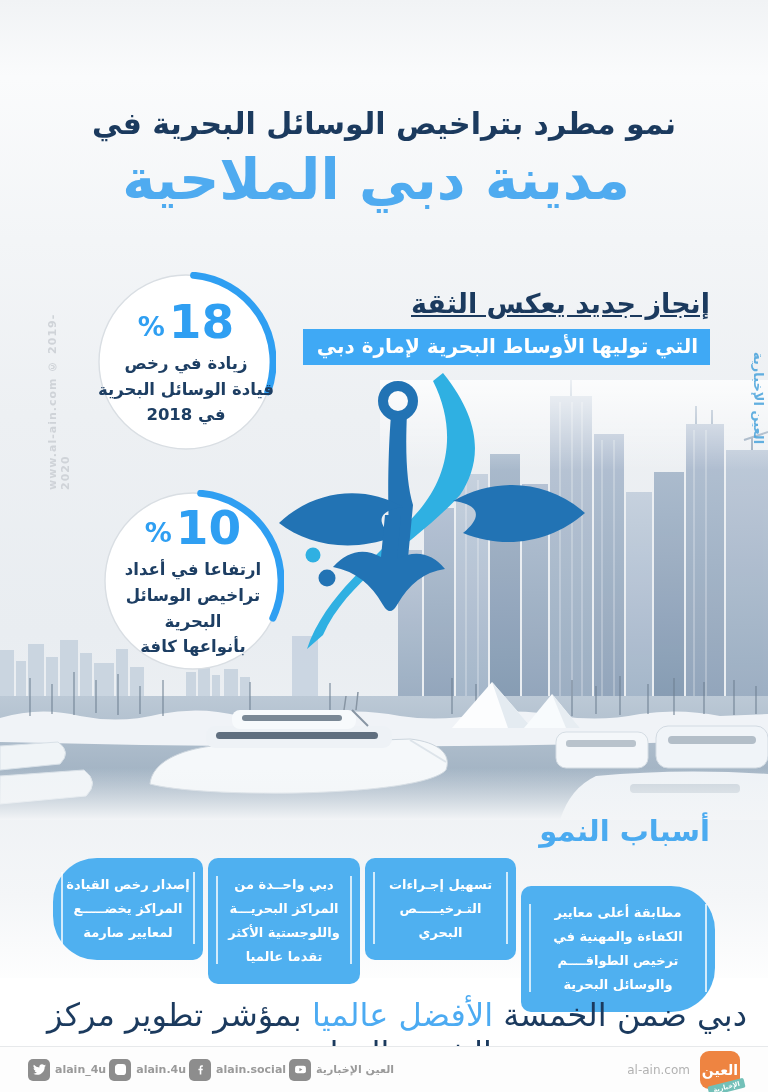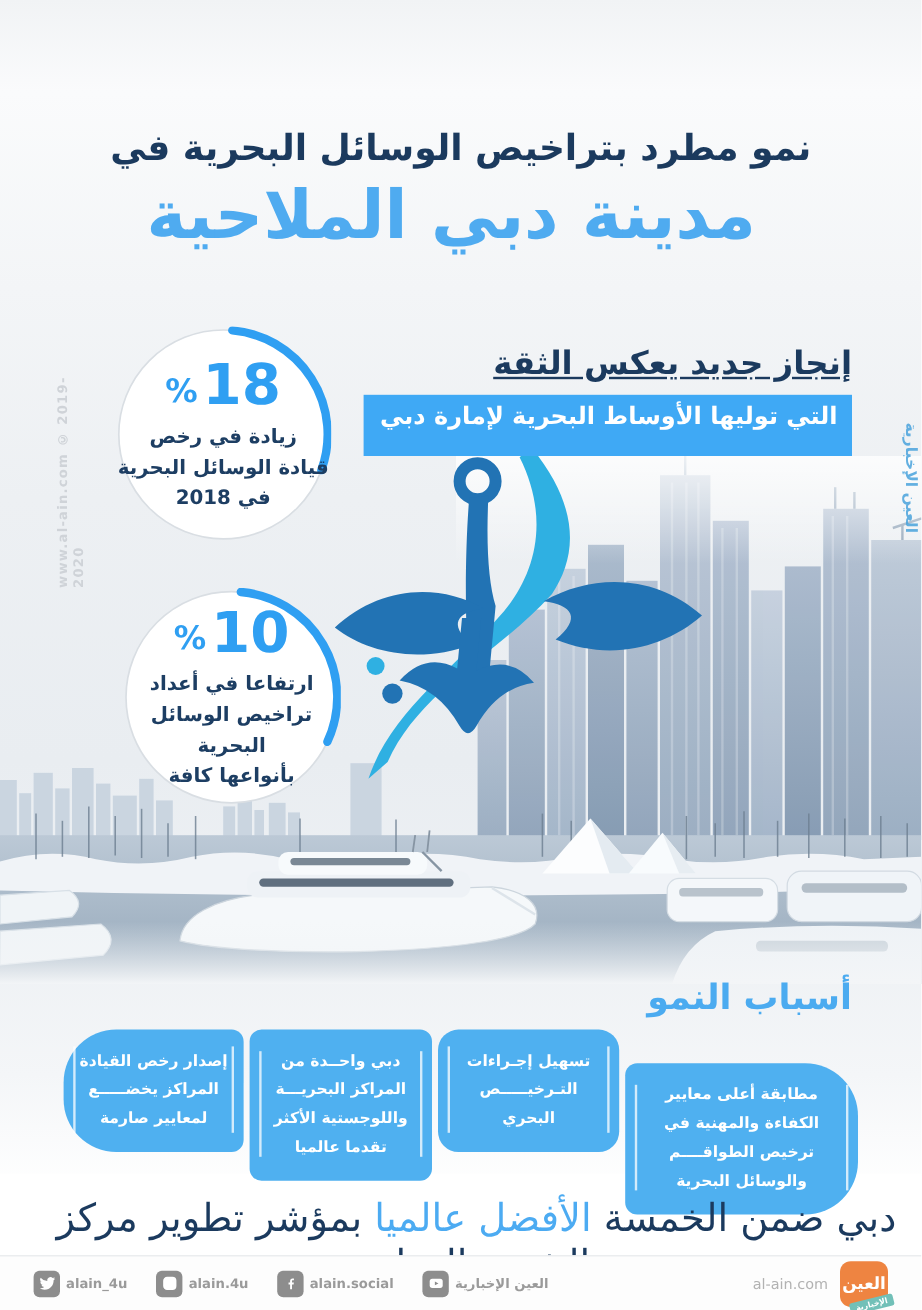--- a/index.html
+++ b/index.html
@@ -12,21 +12,21 @@
   .wm-right{position:absolute;right:2px;top:352px;writing-mode:vertical-rl;color:#49a3dc;
     font-size:13px;font-weight:bold;opacity:.85;z-index:6;}
   
   .hdr{position:absolute;top:106px;left:0;width:100%;text-align:center;z-index:5;}
   .hdr-l1{color:#1b3a5e;font-size:30px;font-weight:800;margin:0;}
   .hdr-l2{color:#4fabf0;font-size:56px;font-weight:800;margin:6px 16px 0 0;letter-spacing:-1px;}
   
   .ach{position:absolute;top:288px;right:58px;text-align:right;z-index:5;}
   .ach-h{color:#1b3a5e;font-size:27px;font-weight:800;margin:0 0 10px 0;text-decoration:underline;}
   .ach-bar{display:inline-block;background:#3fa9f5;color:#fff;font-size:20px;font-weight:800;
-    padding:5px 12px 22px 14px;}
+    padding:5px 12px 7px 14px;}
   
   .stat{position:absolute;z-index:5;}
   .stat1{left:96px;top:272px;width:180px;height:180px;}
   .stat2{left:102px;top:490px;width:182px;height:182px;}
   .stat svg.ring{position:absolute;inset:0;width:100%;height:100%;}
   .stat-inner{position:absolute;inset:0;display:flex;flex-direction:column;align-items:center;
     justify-content:center;padding-top:2px;text-align:center;}
   .stat-val{display:flex;direction:ltr;align-items:center;gap:4px;line-height:1;margin-bottom:6px;}
   .stat-val .pct{color:#2f9ff2;font-size:27px;font-weight:800;margin-top:10px;}
   .stat-val .num{color:#2f9ff2;font-size:47px;font-weight:800;}
@@ -39,34 +39,34 @@
   .growth-h{position:absolute;top:814px;right:58px;color:#4babf0;font-size:29px;font-weight:800;z-index:5;}
   .reasons{position:absolute;top:858px;left:53px;width:662px;display:flex;gap:5px;
     align-items:flex-start;z-index:5;}
   .reason{background:#4fb0f0;color:#fff;font-size:13px;font-weight:800;line-height:24px;
     text-align:center;padding:15px 12px;box-sizing:border-box;position:relative;border-radius:10px;}
   .reason::before,.reason::after{content:"";position:absolute;top:14%;height:70%;width:2px;
     background:rgba(255,255,255,.75);}
   .reason::before{right:8px;}
   .reason::after{left:8px;}
   .r0{width:194px;border-radius:10px 44px 44px 10px;margin-top:28px;}
-  .r1{width:151px;border-radius:17px;}
+  .r1{width:151px;}
   .r2{width:152px;}
   .r3{width:150px;border-radius:44px 10px 10px 44px;}
   
   .bottom-white{position:absolute;left:0;top:978px;width:100%;height:114px;background:#ffffff;z-index:2;}
   .banner{position:absolute;top:996px;left:0;width:100%;text-align:center;direction:rtl;
     font-size:32px;font-weight:400;z-index:5;padding-left:13px;}
   .banner .dark{color:#1b3a5e;}
   .banner .lite{color:#4cabf2;}
   
   .footer{position:absolute;left:0;top:1046px;width:100%;height:46px;background:#fdfdfd;
     border-top:1px solid #e7e9eb;display:flex;align-items:center;justify-content:space-between;
     padding:0 28px;box-sizing:border-box;z-index:5;}
-  .social{display:flex;align-items:center;gap:24px;direction:ltr;}
+  .social{display:flex;align-items:center;gap:3px;direction:ltr;}
   .social-item{display:flex;align-items:center;gap:5px;}
   .sicon{width:22px;height:22px;border-radius:5px;background:#8d8d8d;display:flex;
     align-items:center;justify-content:center;}
   .sicon svg{width:13px;height:13px;fill:#fff;}
   .handle{font-size:11px;color:#9a9a9a;font-weight:bold;}
   .site-area{display:flex;align-items:center;gap:10px;direction:ltr;}
   .site-url{font-size:12px;color:#b2b2b2;}
   .alain-logo{position:relative;width:40px;height:38px;background:#ee8441;border-radius:9px;
     display:flex;align-items:center;justify-content:center;}
   .alain-main{color:#fff;font-size:14px;font-weight:800;}

